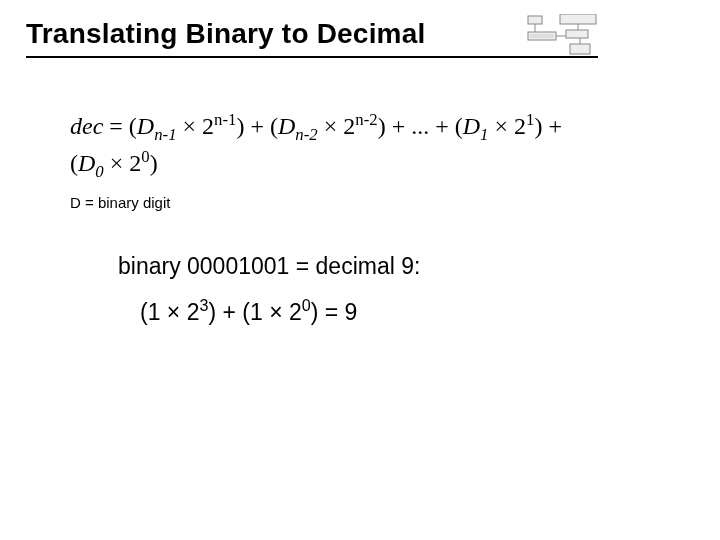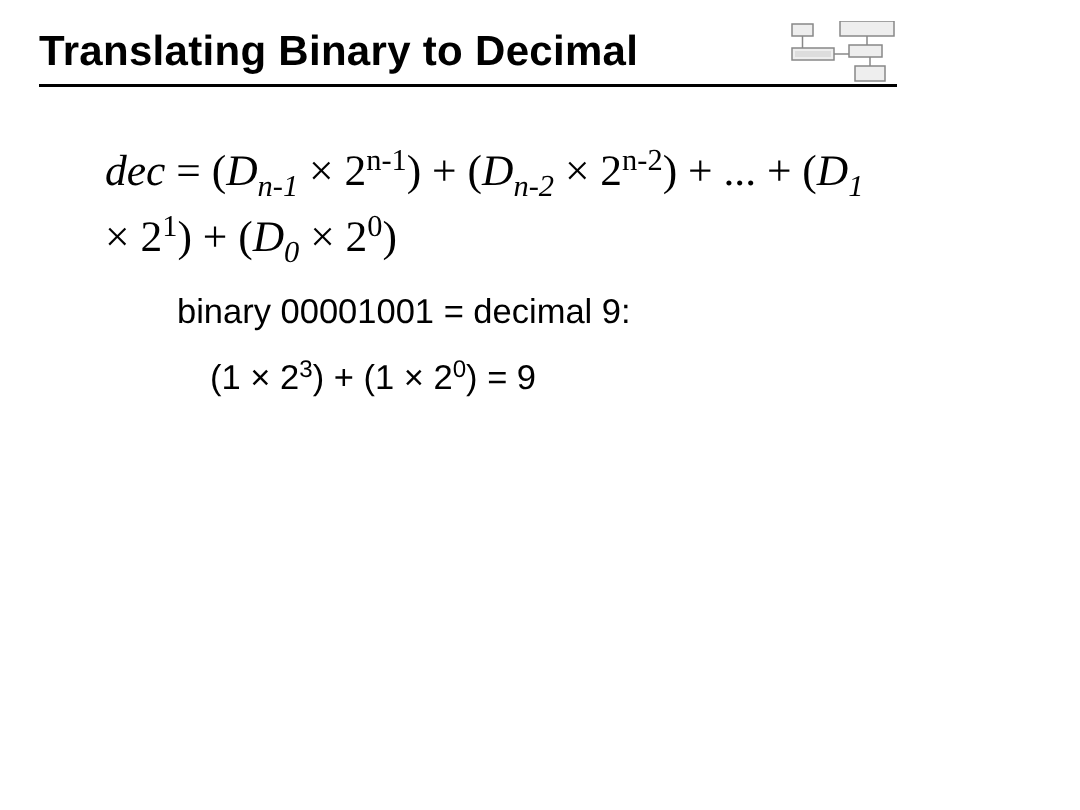--- a/index.html
+++ b/index.html
@@ -45,24 +45,25 @@
     padding: 36px 18px 0 44px;
   }
   .intro {
     font-size: 23px;
     line-height: 1.25;
     margin-bottom: 20px;
     font-family: Verdana, Geneva, sans-serif;
   }
   .formula {
     font-family: "Times New Roman", Times, serif;
-    font-size: 29px;
+    font-size: 24px;
     font-style: italic;
     line-height: 1.3;
     margin-bottom: 12px;
+    margin-top: 15px;
   }
   .formula .sym { font-style: normal; }
   .formula sub { font-size: 0.7em; }
   .formula sup { font-size: 0.7em; font-style: normal; }
   .note {
     font-size: 15px;
     margin-bottom: 42px;
     font-family: Verdana, Geneva, sans-serif;
   }
   .example1 {
@@ -101,19 +102,20 @@
       <line x1="54" y1="24" x2="54" y2="30"></line>
     </g>
   </svg>
 
   <hr class="rule">
 
   <div class="body">
 
     <div class="formula">dec <span class="sym">= (</span>D<sub>n-1</sub> <span class="sym">× 2</span><sup>n-1</sup><span class="sym">) + (</span>D<sub>n-2</sub> <span class="sym">× 2</span><sup>n-2</sup><span class="sym">) + ... + (</span>D<sub>1</sub> <span class="sym">× 2</span><sup>1</sup><span class="sym">) + (</span>D<sub>0</sub> <span class="sym">× 2</span><sup>0</sup><span class="sym">)</span></div>
 
+    <div class="note">D = binary digit</div>
 
     <div class="example1">binary 00001001 = decimal 9:</div>
 
     <div class="example2">(1 × 2<sup>3</sup>) + (1 × 2<sup>0</sup>) = 9</div>
   </div>
 
 </div>
 
 </body></html>

